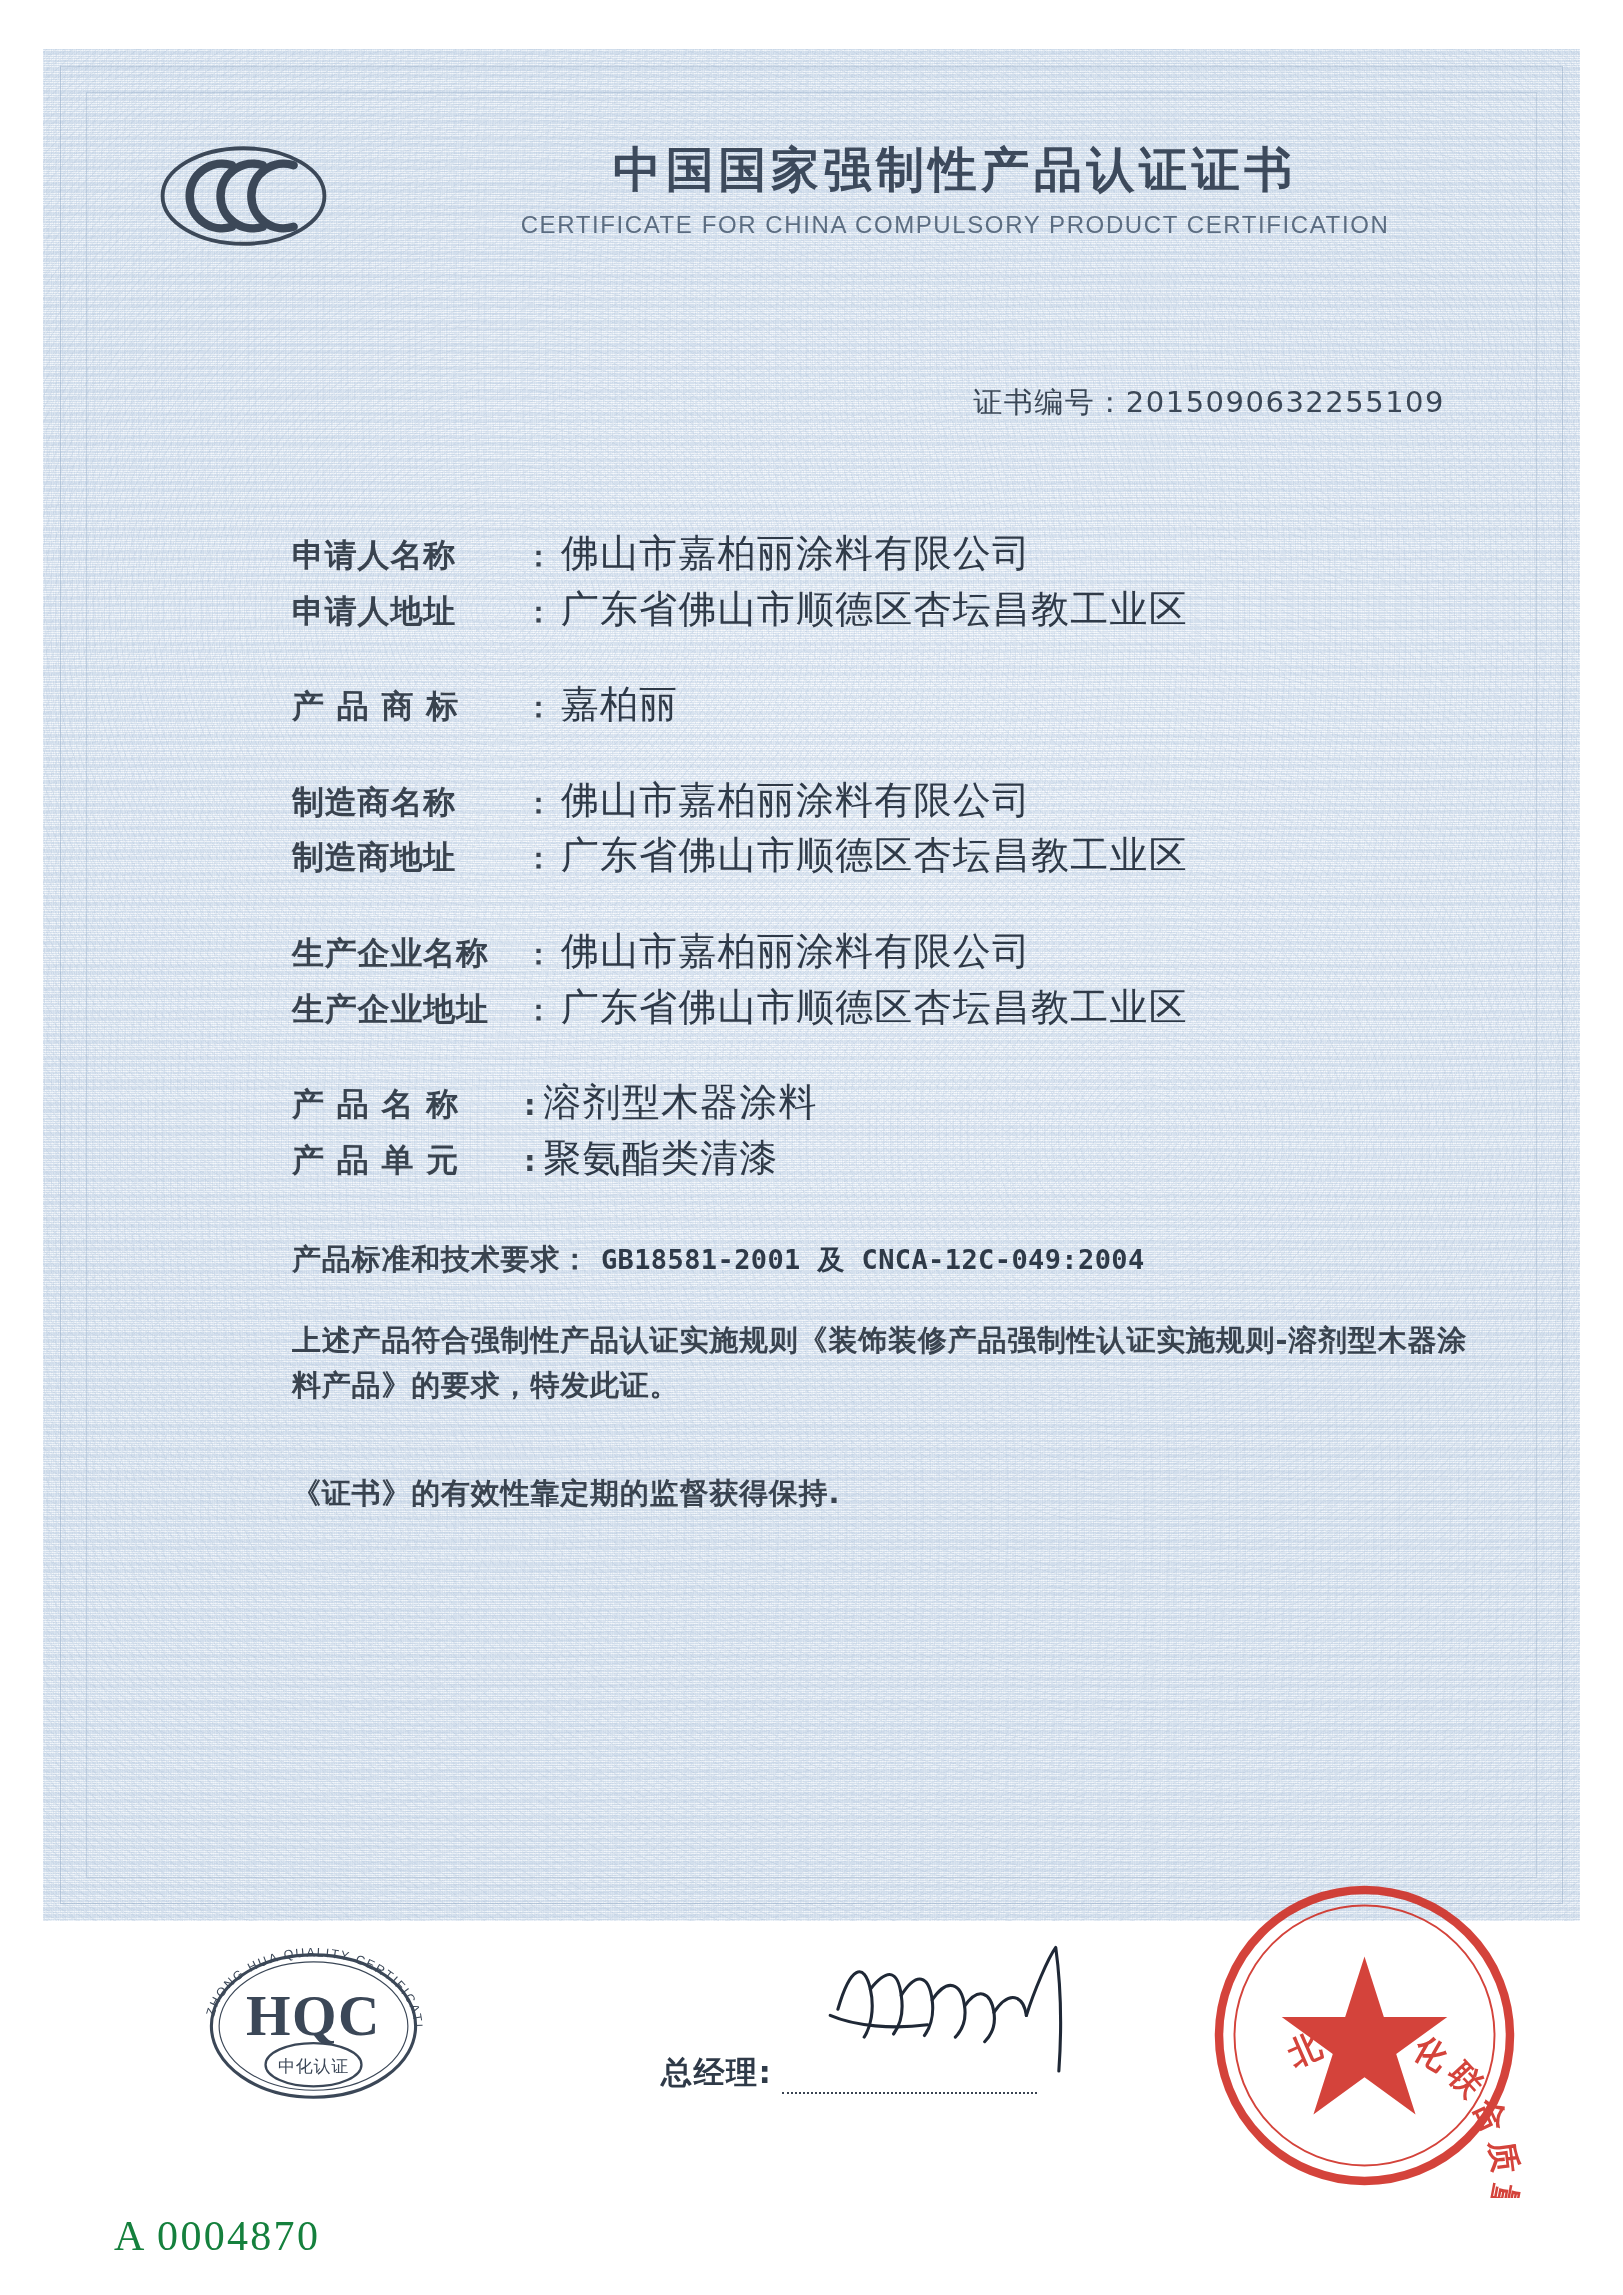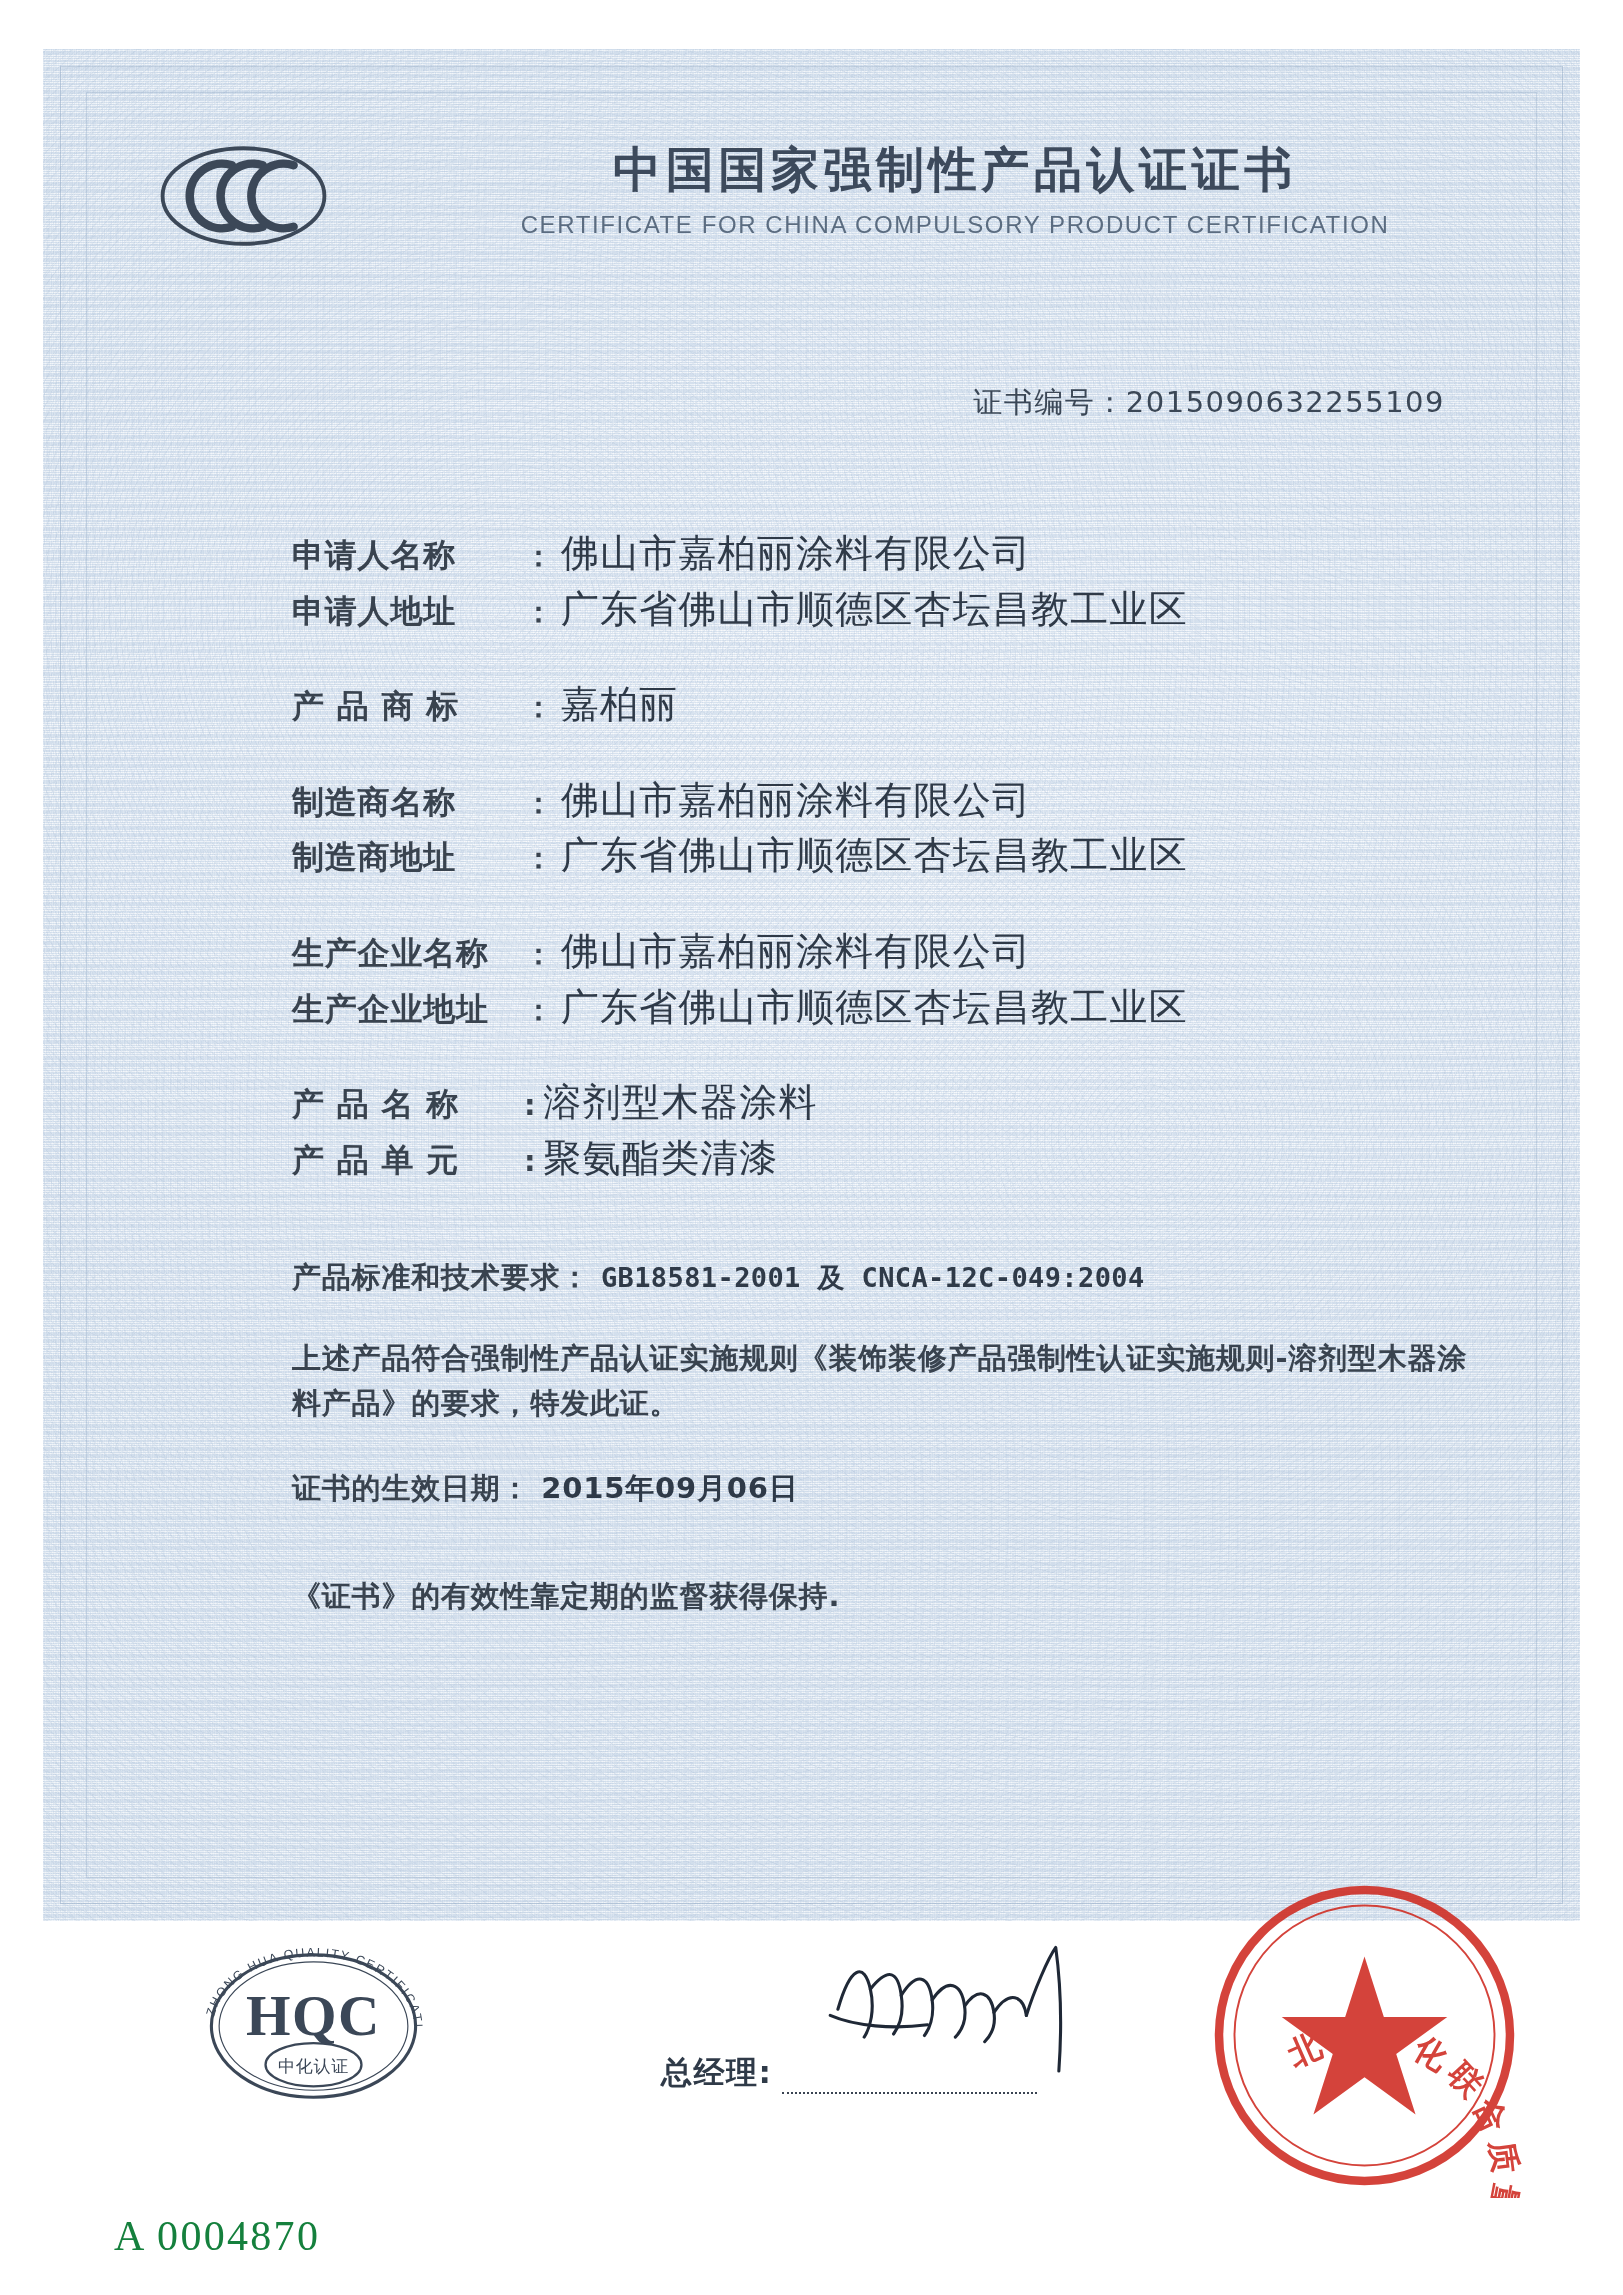--- a/index.html
+++ b/index.html
@@ -146,21 +146,21 @@
 
   .para {
     font-family: "DejaVu Sans", "Liberation Sans", sans-serif;
     font-size: 29px;
     font-weight: bold;
     color: #39434f;
     letter-spacing: 0.8px;
     line-height: 1.55;
   }
   #standards-row {
-    margin-top: 19px;
+    margin-top: 1px;
     white-space: nowrap;
   }
   #standards-value {
     font-family: "DejaVu Sans Mono", "Liberation Mono", monospace;
     font-size: 27px;
     font-weight: bold;
     color: #2f3a48;
     letter-spacing: 0.4px;
   }
   #conformity-para {
@@ -333,24 +333,20 @@
     <div class="group-gap"></div>
     <div class="small-gap"></div>
 
     <div id="standards-row" class="para">
       <span>产品标准和技术要求：</span>
       <span id="standards-value">GB18581-2001 及 CNCA-12C-049:2004</span>
     </div>
 
     <div id="conformity-para" class="para">上述产品符合强制性产品认证实施规则《装饰装修产品强制性认证实施规则-溶剂型木器涂料产品》的要求，特发此证。</div>
 
-    <div id="effective-row" class="para">
-      <span>证书的生效日期：</span>
-      <span id="effective-value">2015年09月06日</span>
-    </div>
 
     <div id="validity-note" class="para">《证书》的有效性靠定期的监督获得保持.</div>
   </div>
 
   <div id="hqc-seal">
     <svg width="263" height="178" viewBox="0 0 340 230" xmlns="http://www.w3.org/2000/svg">
       <defs>
         <path id="hqcArc" d="M 40 130 A 130 92 0 0 1 300 130" fill="none"></path>
         <path id="hqcArcBottom" d="M 70 140 A 100 72 0 0 0 270 140" fill="none"></path>
       </defs>

